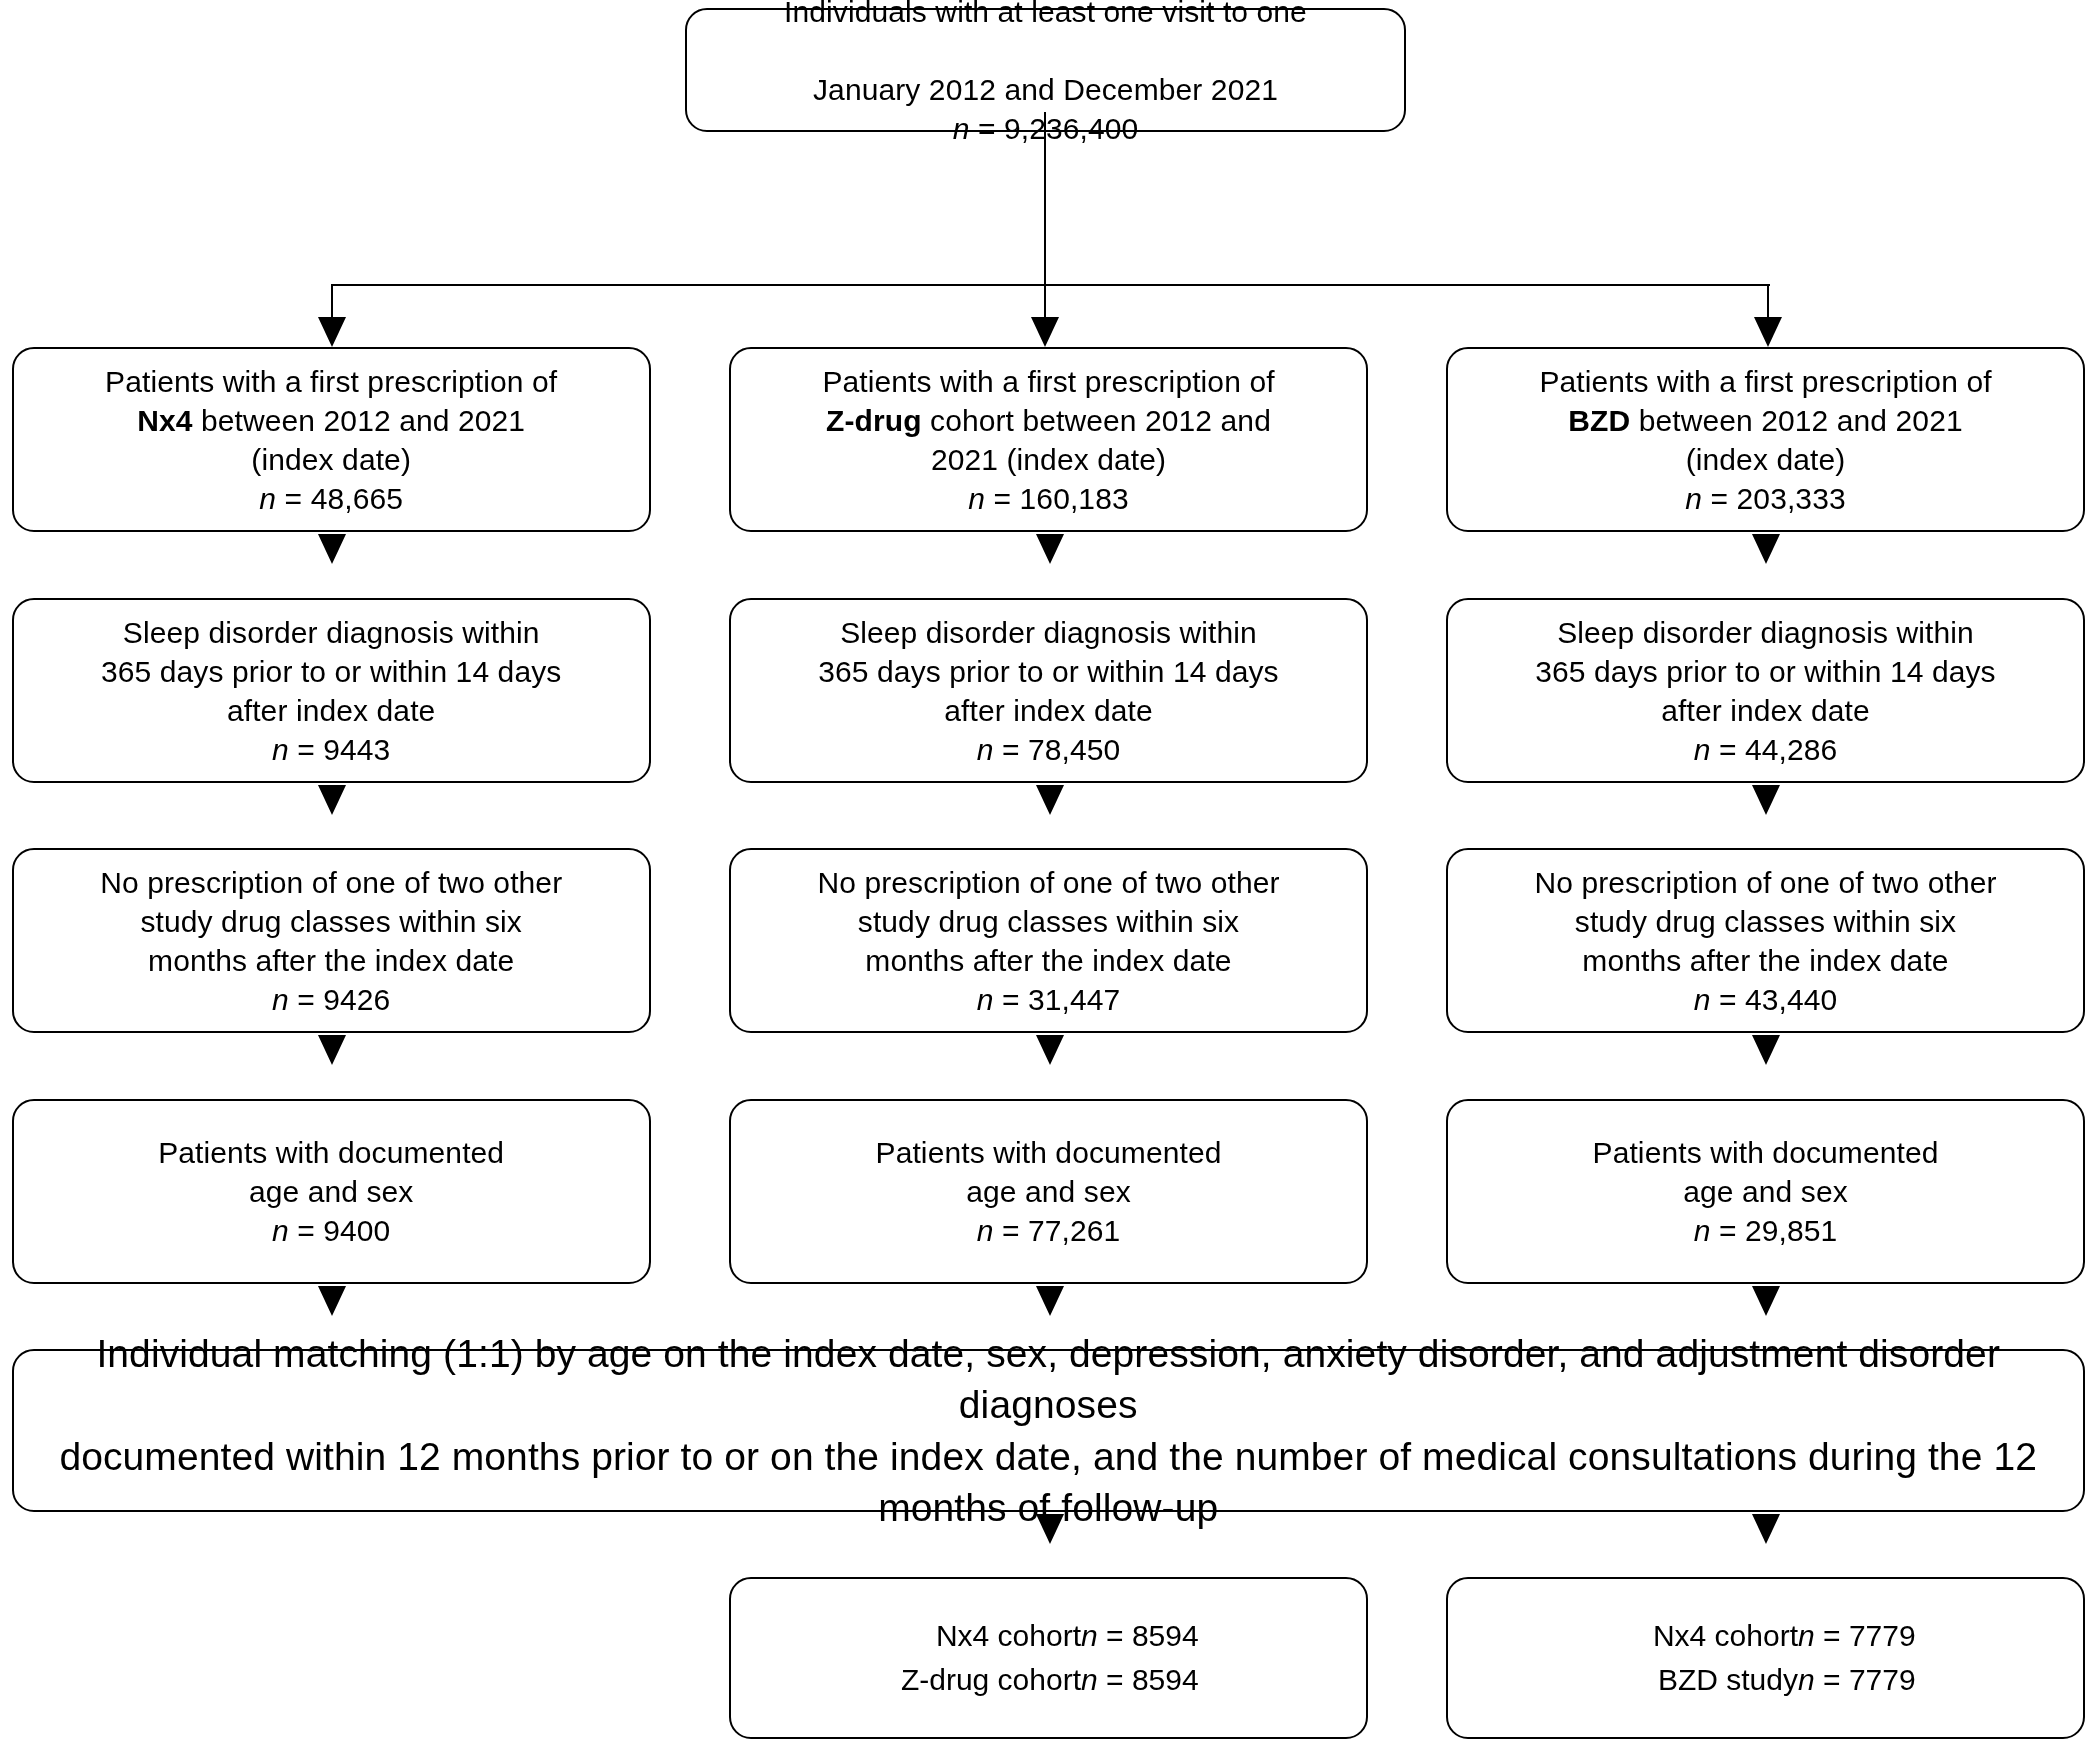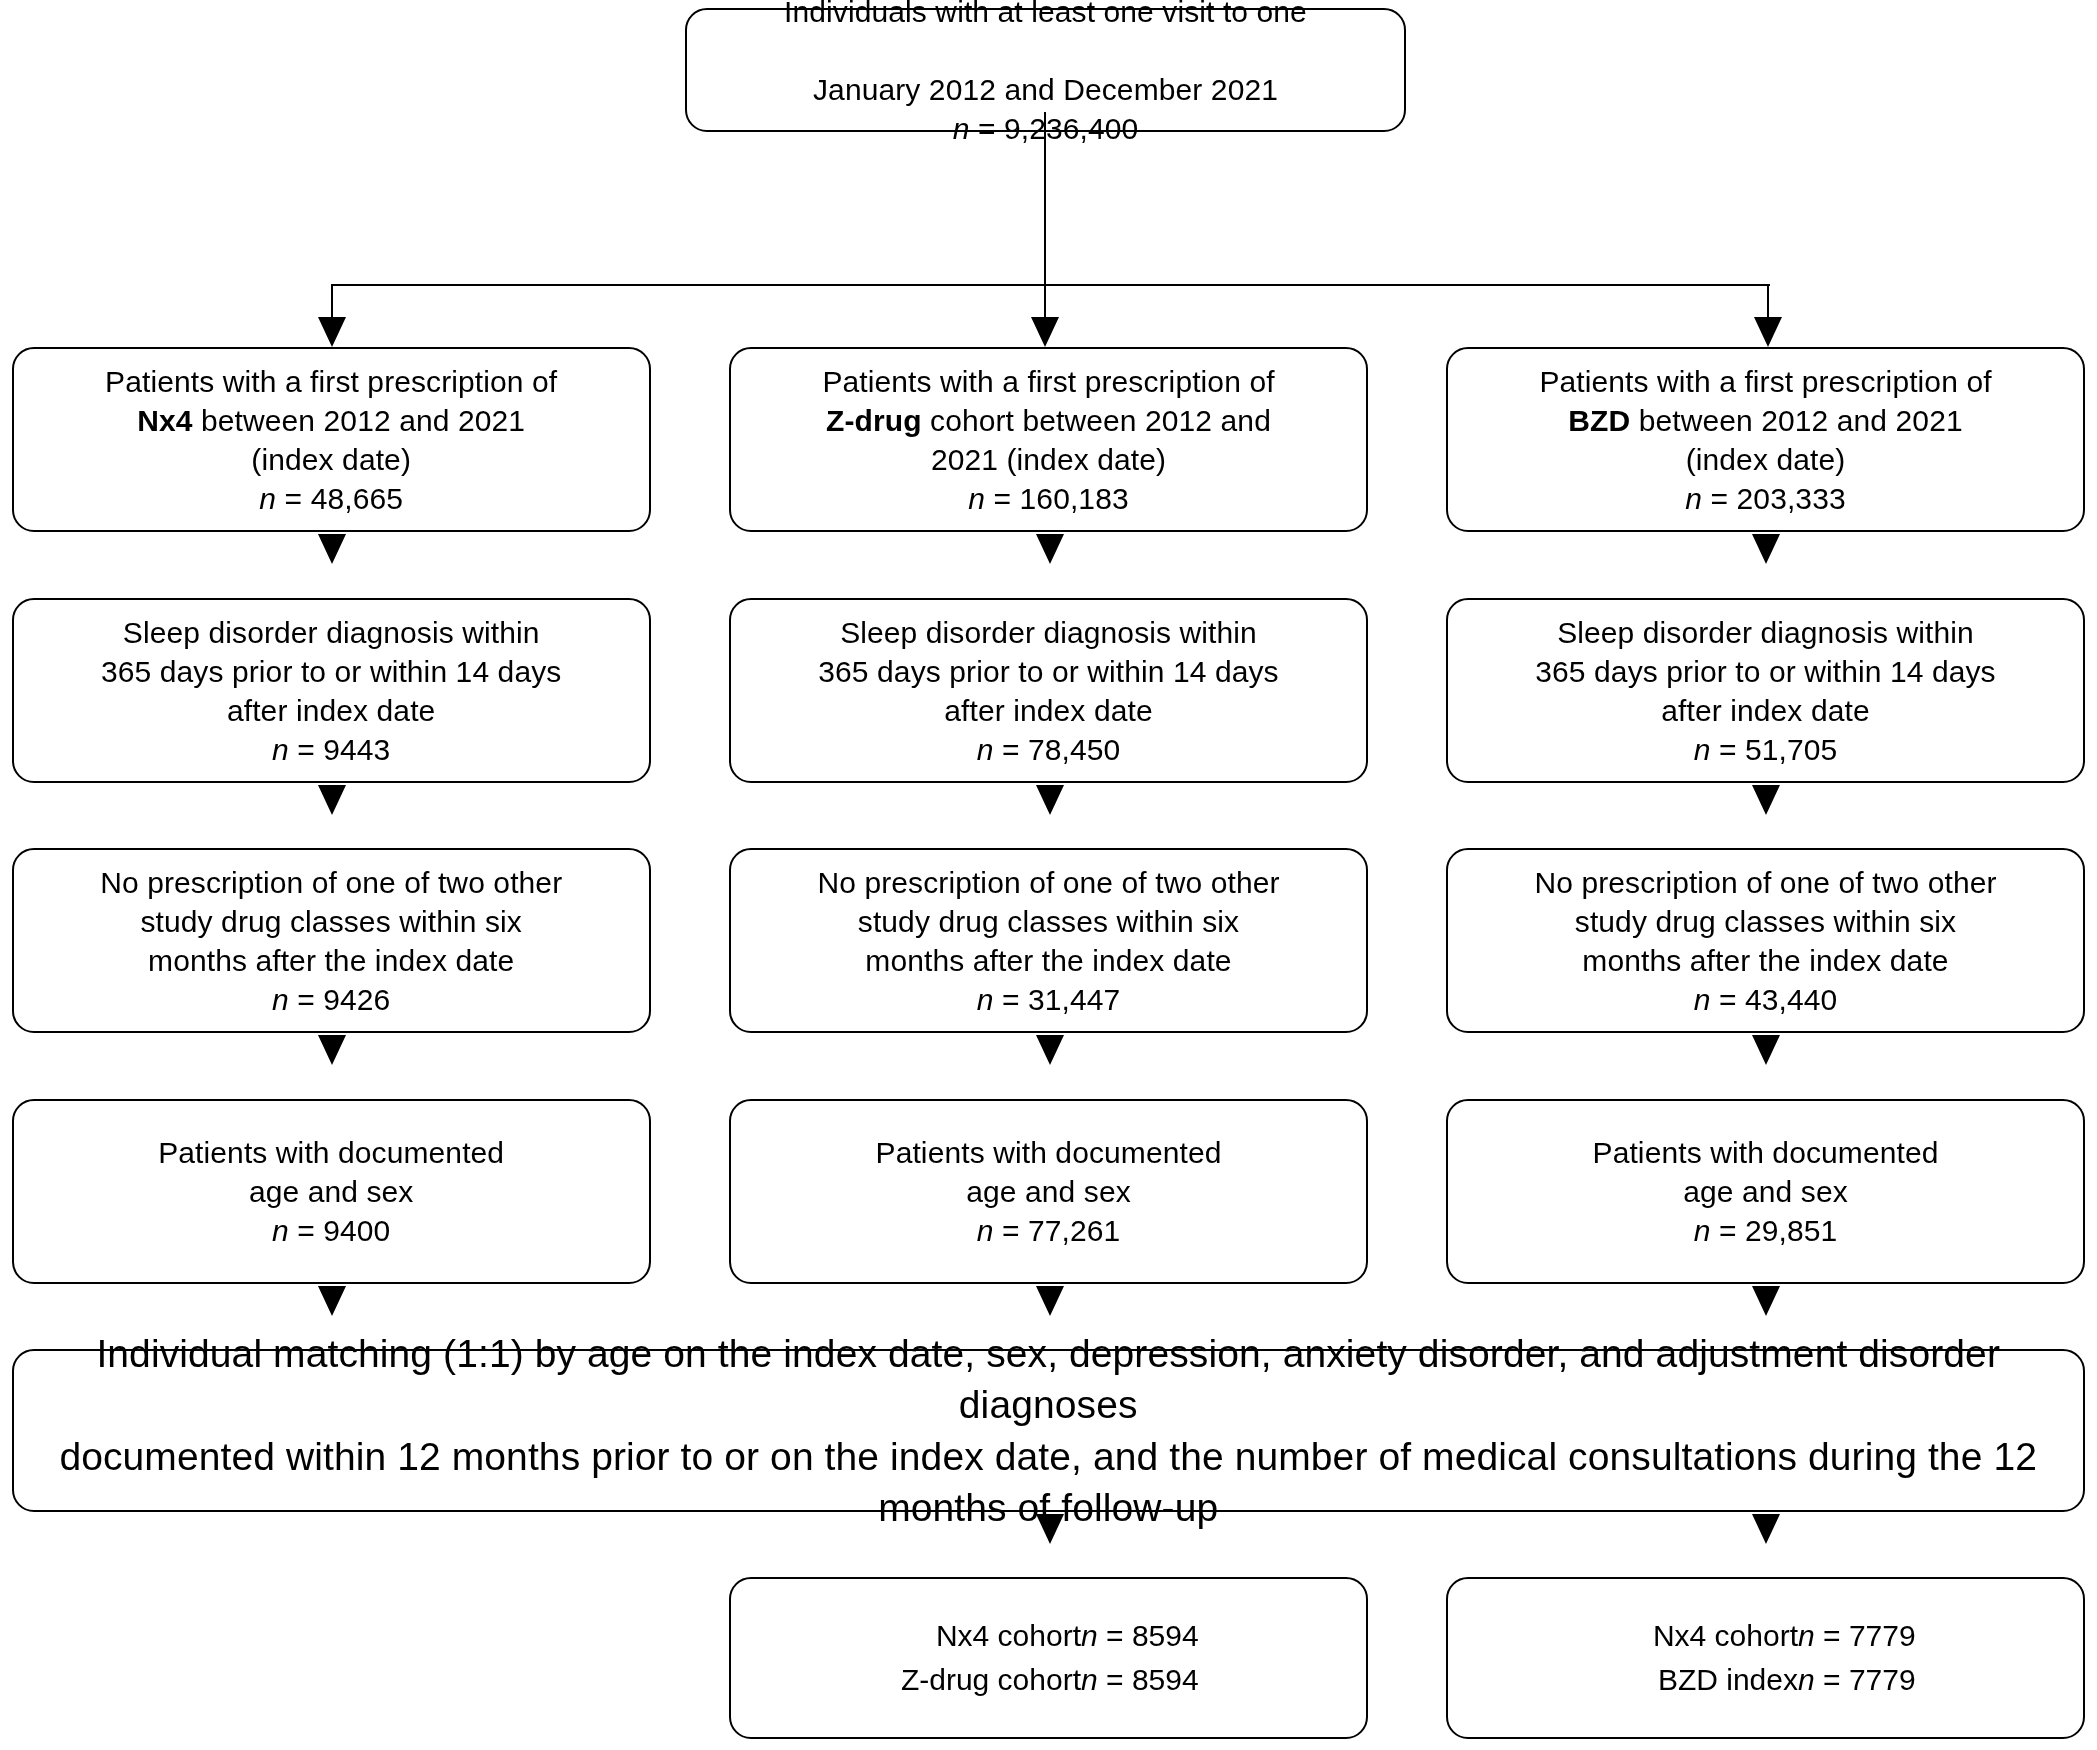--- a/index.html
+++ b/index.html
@@ -190,21 +190,21 @@
       <i class="nvar">n</i><span> = </span><span>203,333</span>
     </div>
   </div>
   <div class="arrow" style="left:1752px; top:534px;"></div>
 
   <div class="box" style="left:1446px; top:598px; width:639px; height:185px;">
     <div class="txt">
       <span>Sleep disorder diagnosis within</span><br>
       <span>365 days prior to or within 14 days</span><br>
       <span>after index date</span><br>
-      <i class="nvar">n</i><span> = </span><span>51,705</span>
+      <i class="nvar">n</i><span> = </span><span>44,286</span>
     </div>
   </div>
   <div class="arrow" style="left:1752px; top:785px;"></div>
 
   <div class="box" style="left:1446px; top:848px; width:639px; height:185px;">
     <div class="txt">
       <span>No prescription of one of two other</span><br>
       <span>study drug classes within six</span><br>
       <span>months after the index date</span><br>
       <i class="nvar">n</i><span> = </span><span>43,440</span>
@@ -244,20 +244,20 @@
     </div>
   </div>
 
   <div class="box" style="left:1446px; top:1577px; width:639px; height:162px;">
     <div class="cohort-rows">
       <div class="cohort-row">
         <span class="cohort-label">Nx4 cohort</span>
         <span class="cohort-n"><i class="nvar">n</i><span> = </span><span>7779</span></span>
       </div>
       <div class="cohort-row">
-        <span class="cohort-label">BZD index</span>
+        <span class="cohort-label">BZD study</span>
         <span class="cohort-n"><i class="nvar">n</i><span> = </span><span>7779</span></span>
       </div>
     </div>
   </div>
 
 </div>
 
 
 </body></html>

